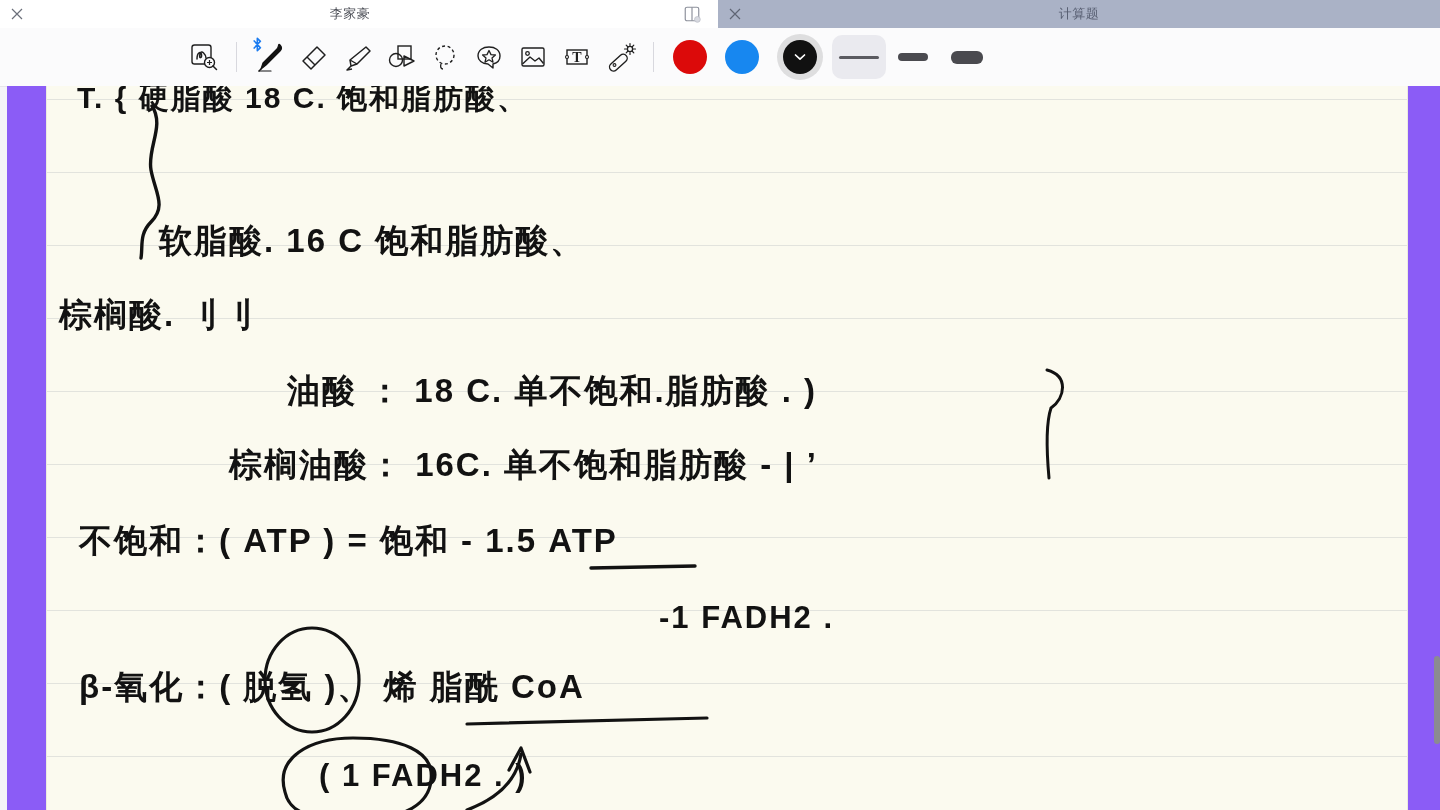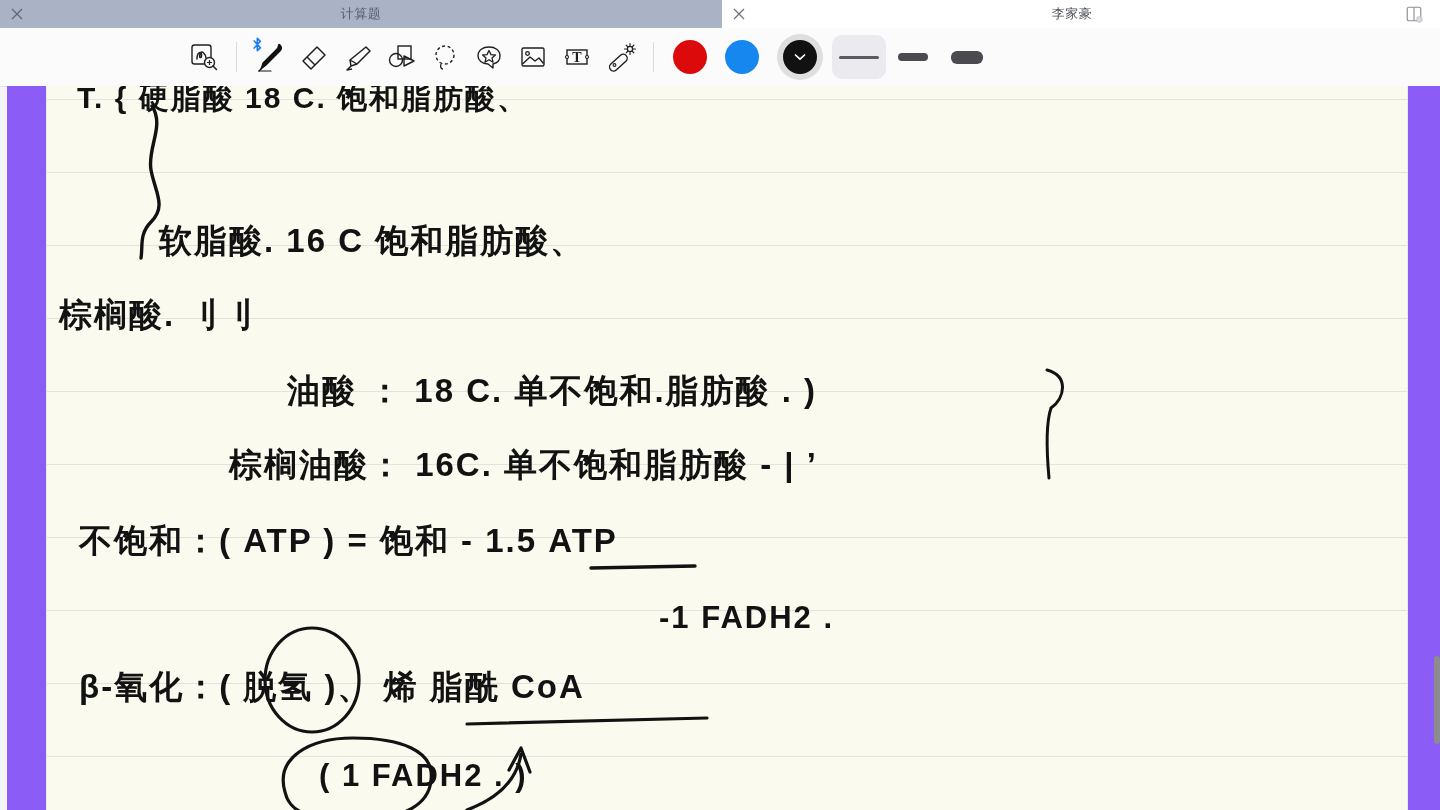--- a/index.html
+++ b/index.html
@@ -162,45 +162,45 @@
     background: #8b8b90;
     cursor: pointer;
   }
 </style>
 </head>
 <body>
 
 <div id="app">
 
   <div class="titlebar">
-
-    <div class="tab right">
-      <div class="tab-close">
-        <svg width="12" height="12" viewBox="0 0 12 12">
-          <path d="M1 1 L11 11 M11 1 L1 11" stroke="#5f6574" stroke-width="1.2" fill="none"></path>
-        </svg>
-      </div>
-      <div class="tab-title">计算题</div>
-    </div>
 
     <div class="tab left">
       <div class="tab-close">
         <svg width="12" height="12" viewBox="0 0 12 12">
           <path d="M1 1 L11 11 M11 1 L1 11" stroke="#6b6f7a" stroke-width="1.2" fill="none"></path>
         </svg>
       </div>
       <div class="tab-title">李家豪</div>
       <div class="split-btn">
         <svg width="18" height="18" viewBox="0 0 20 20">
           <rect x="2.5" y="2.5" width="15" height="15" rx="2" fill="none" stroke="#8c909b" stroke-width="1.3"></rect>
           <path d="M10 2.5 L10 17.5" stroke="#8c909b" stroke-width="1.3"></path>
           <circle cx="16" cy="16" r="3.2" fill="#d8dae1" stroke="#b9bcc6" stroke-width="0.8"></circle>
         </svg>
       </div>
     </div>
+
+    <div class="tab right">
+      <div class="tab-close">
+        <svg width="12" height="12" viewBox="0 0 12 12">
+          <path d="M1 1 L11 11 M11 1 L1 11" stroke="#5f6574" stroke-width="1.2" fill="none"></path>
+        </svg>
+      </div>
+      <div class="tab-title">计算题</div>
+    </div>
   </div>
 
   <div class="toolbar">
 
     <div style="width:182px"></div>
 
     <div class="tool">
       <svg width="30" height="30" viewBox="0 0 30 30">
         <rect x="3" y="3" width="19" height="19" rx="2.5" fill="none" stroke="#1f1f1f" stroke-width="1.4"></rect>
         <path d="M8 17 C8 10, 12 9, 12.5 12.5 C13 16, 9.5 17.5, 11 12 C12.5 7, 17 13, 17 16" fill="none" stroke="#1f1f1f" stroke-width="1.5" stroke-linecap="round"></path>

